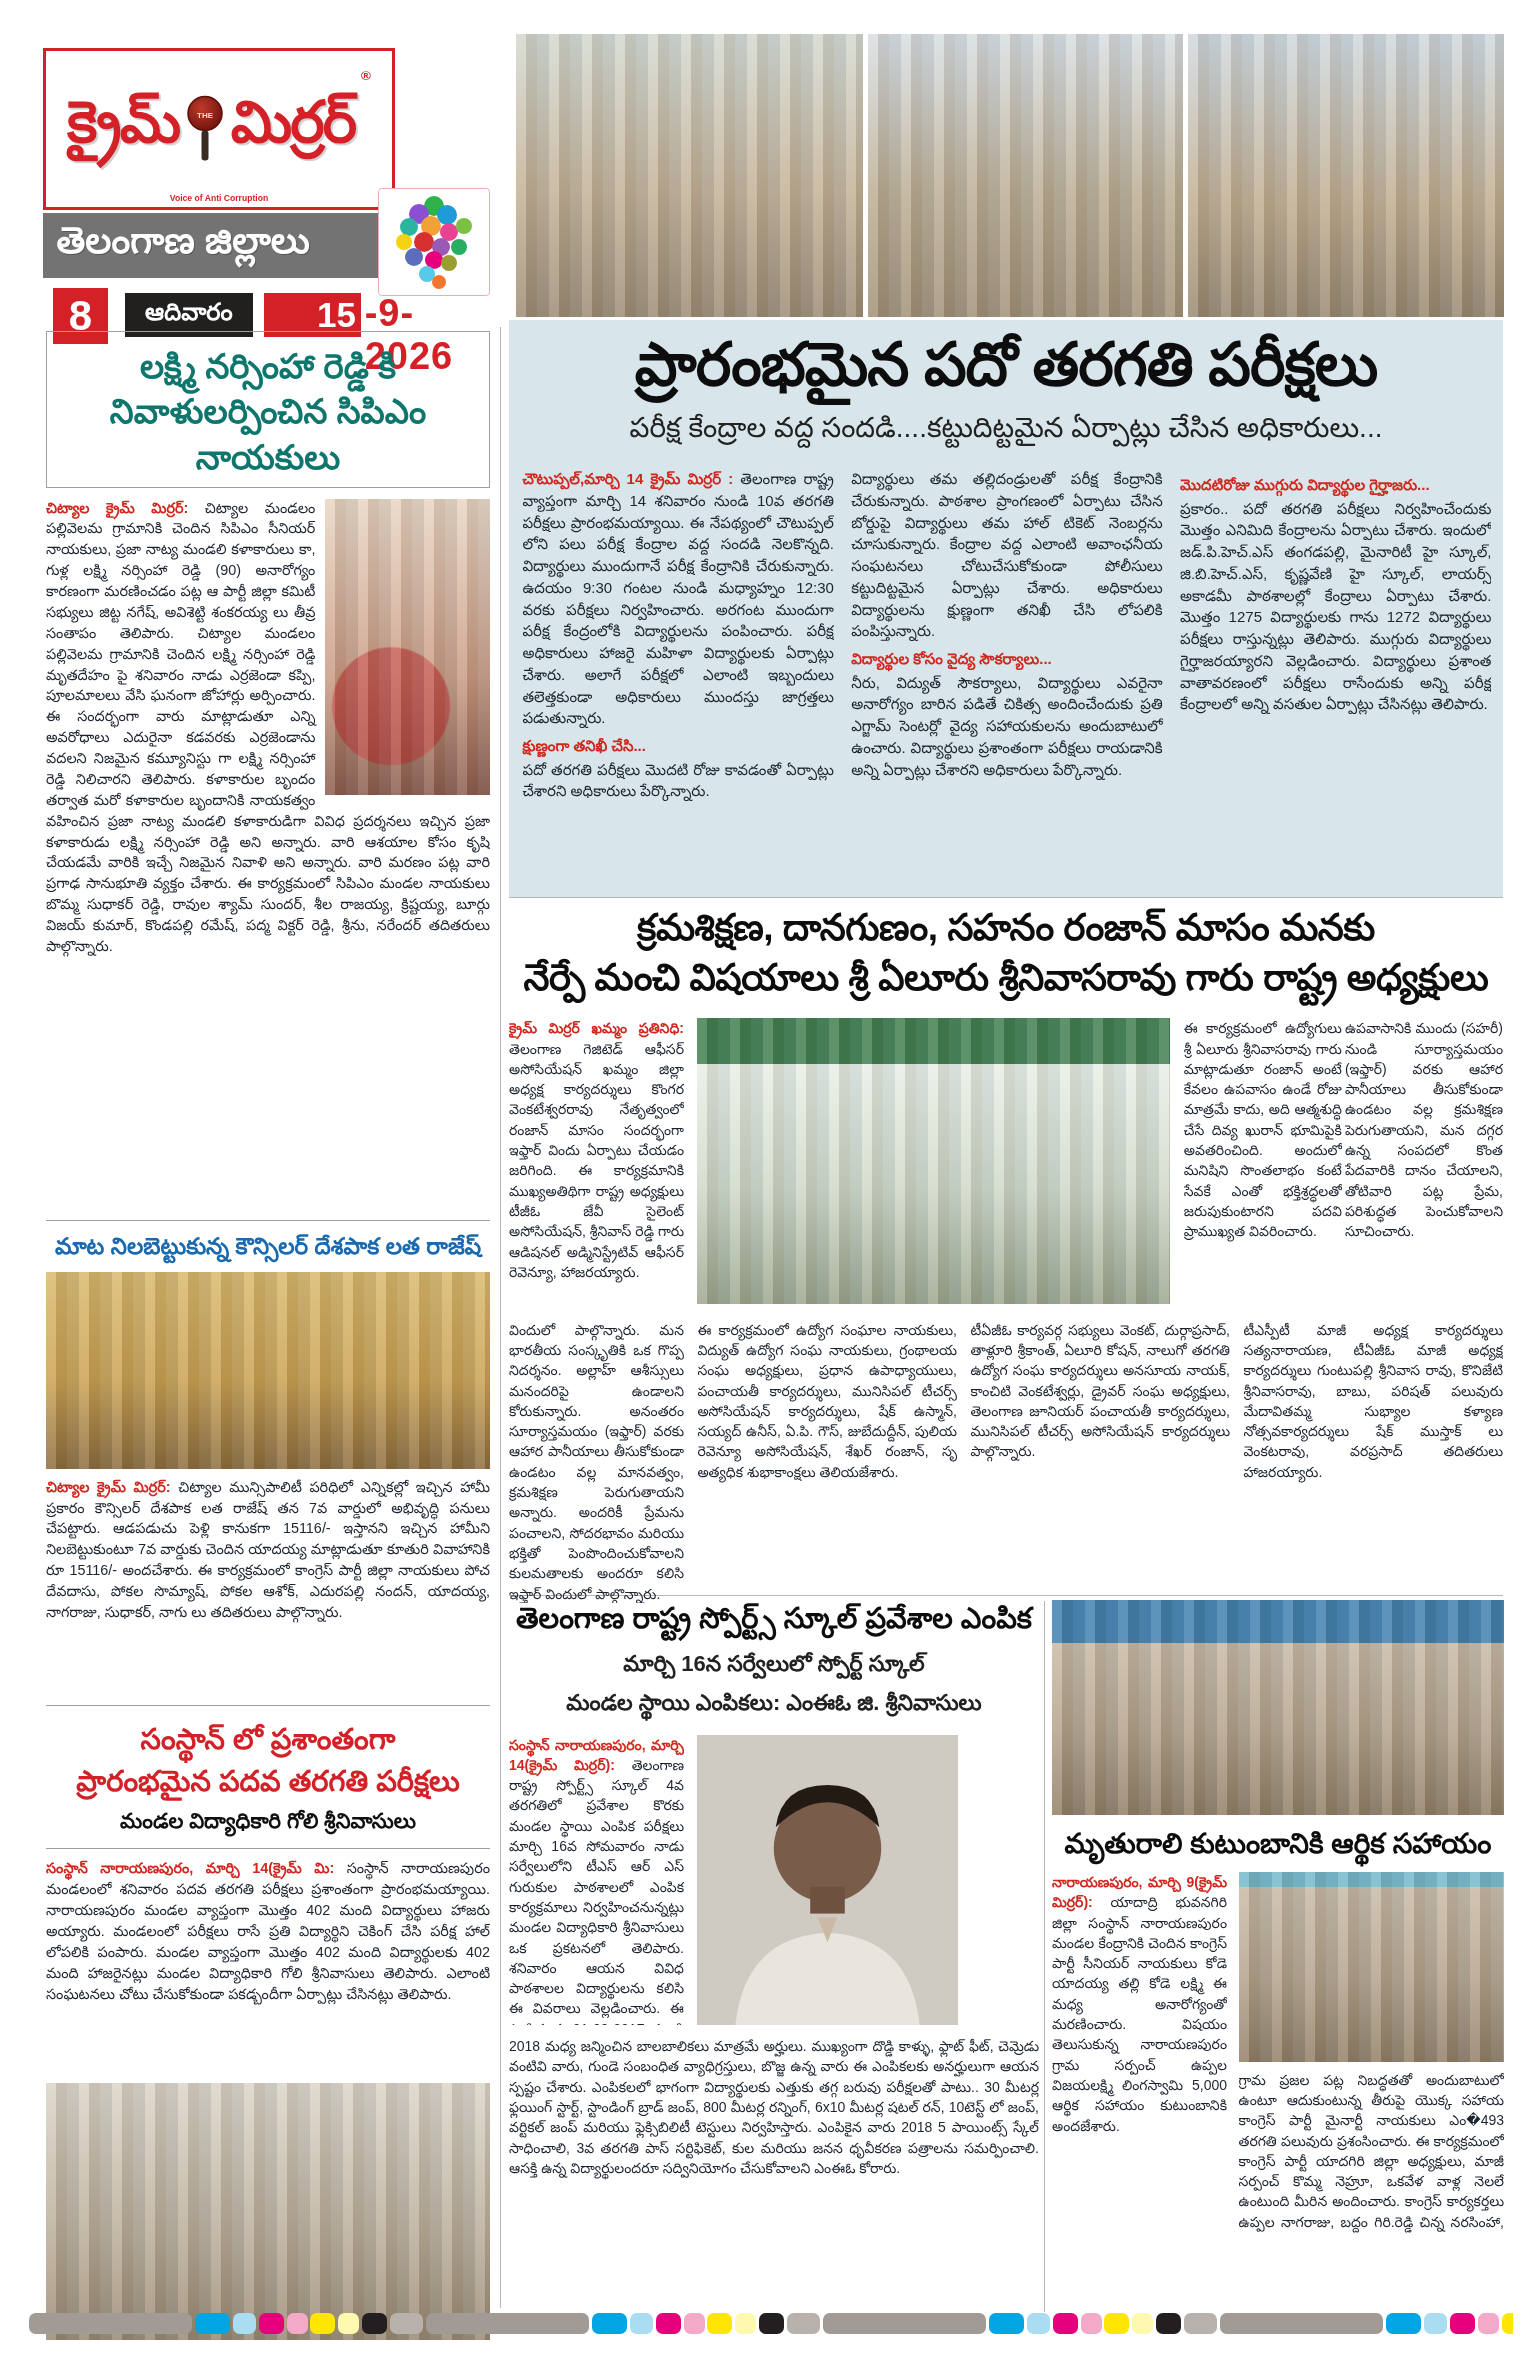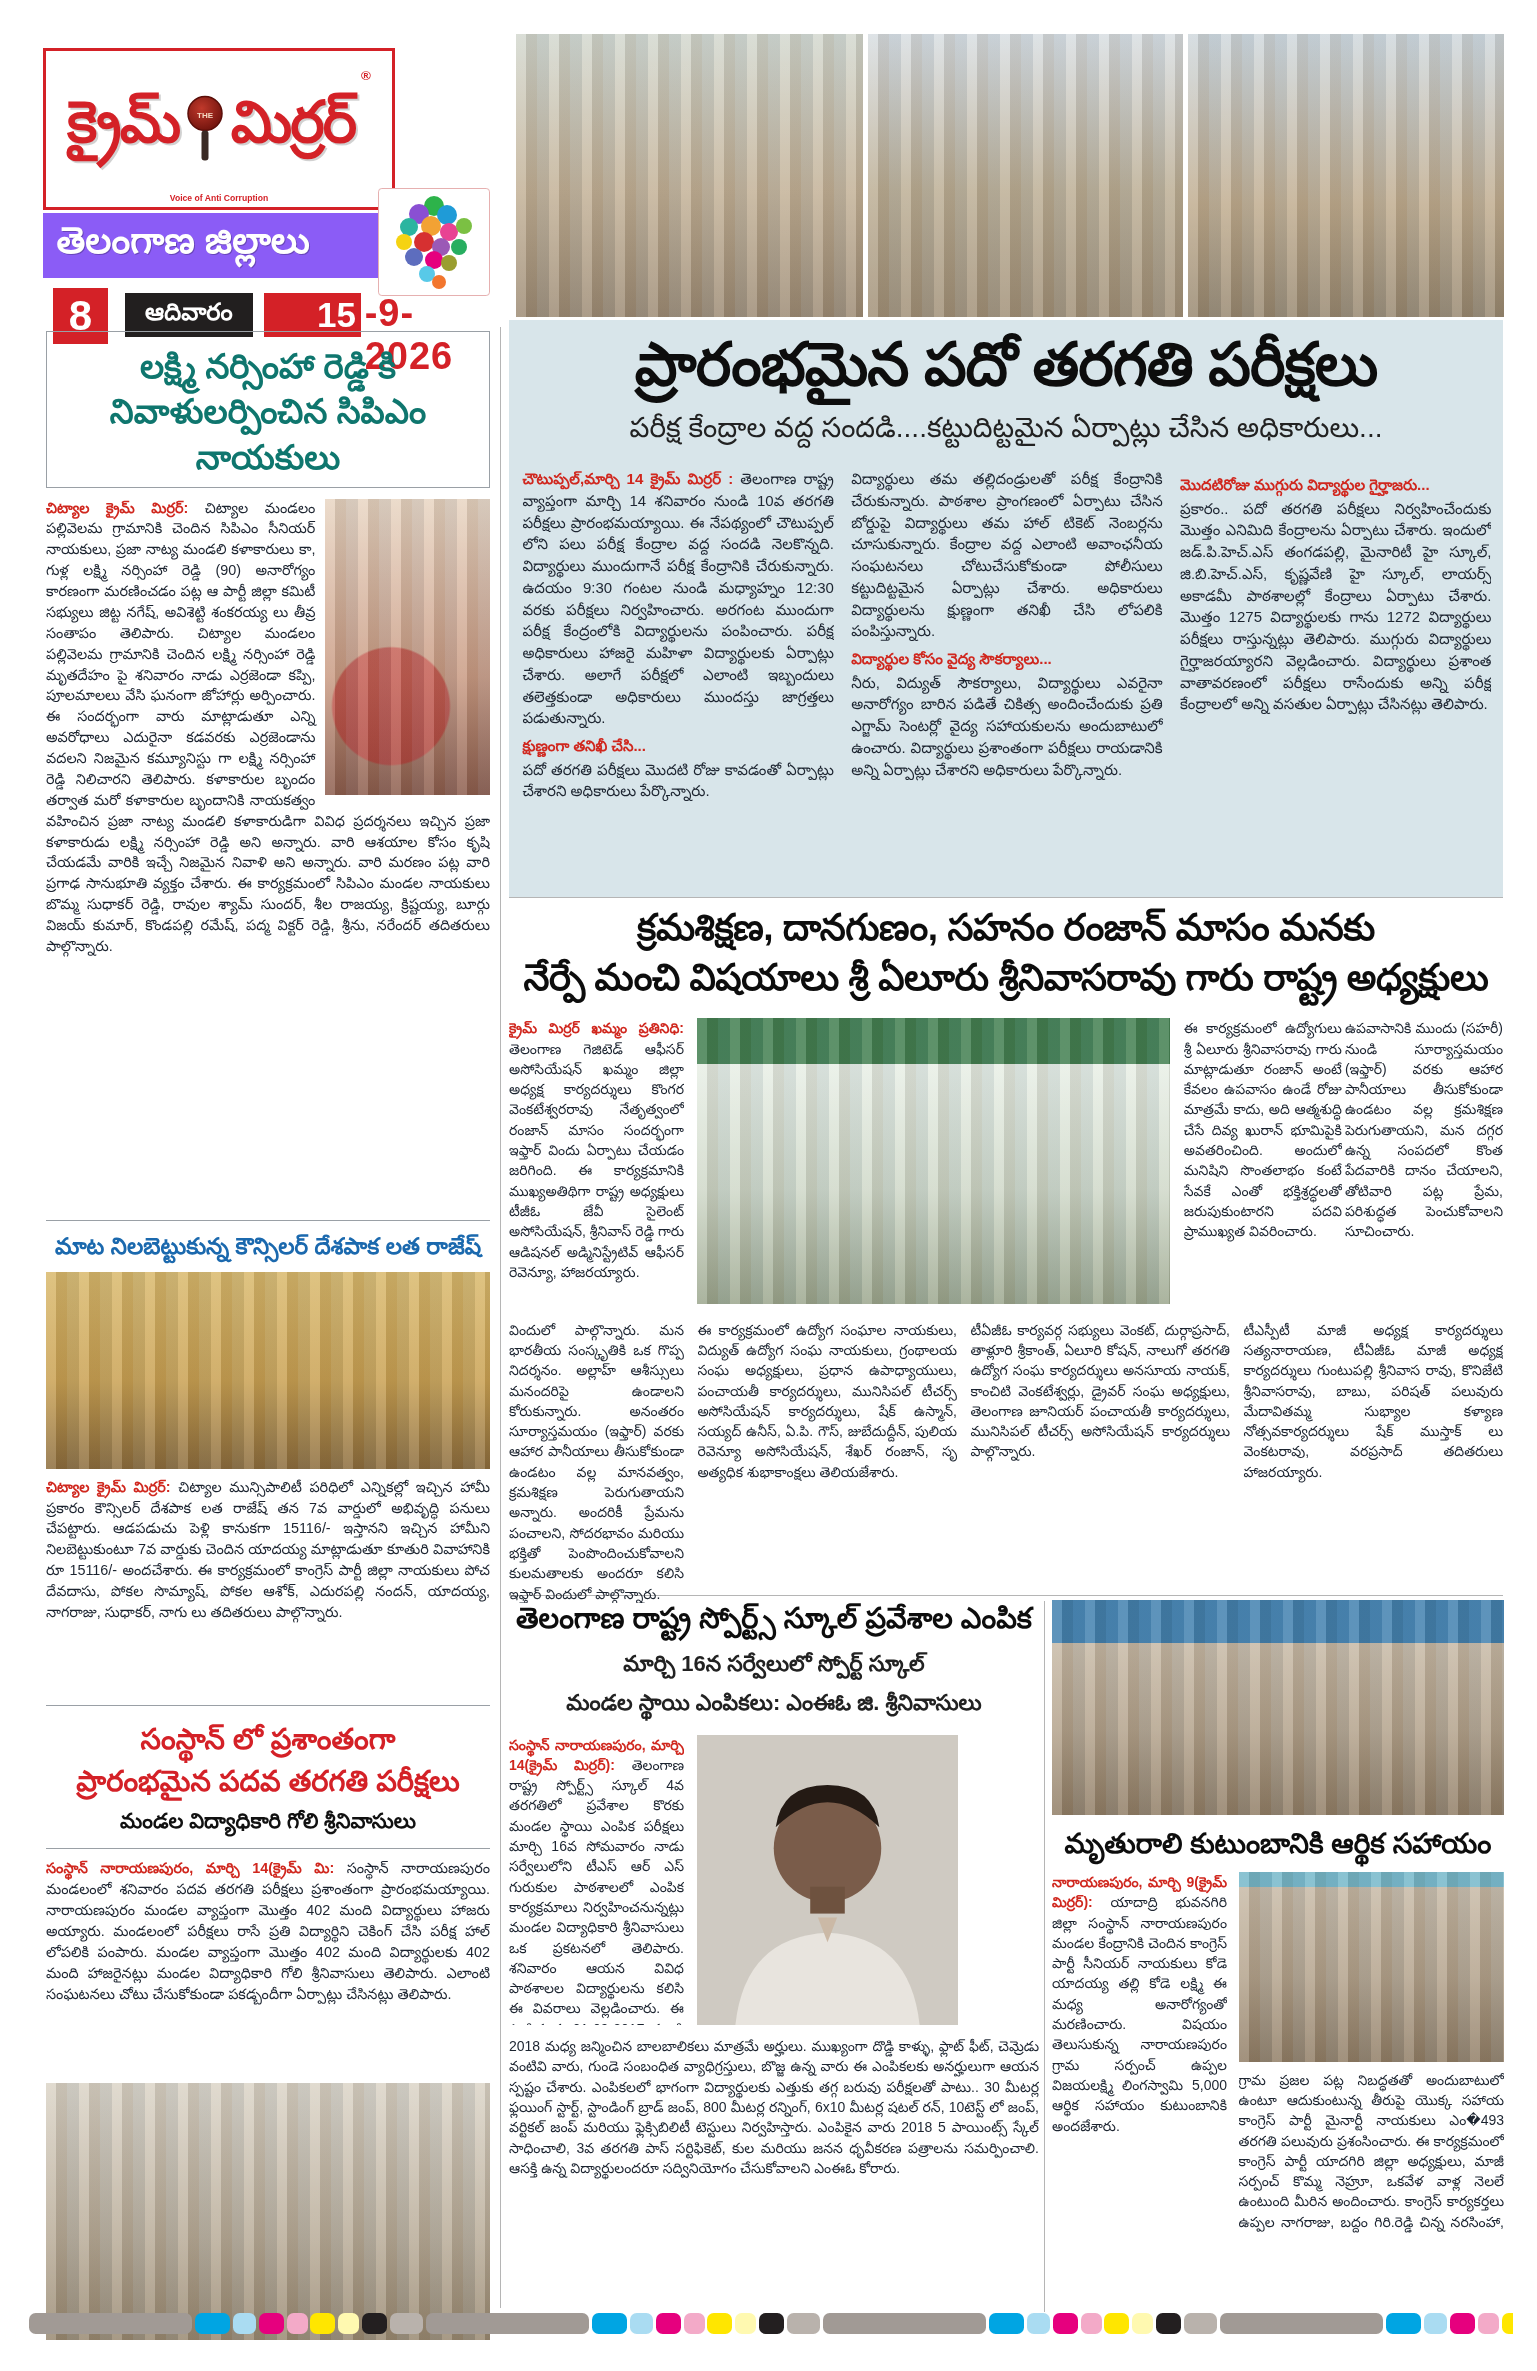--- a/index.html
+++ b/index.html
@@ -8,21 +8,21 @@
   .abs{position:absolute;}
 
   
   .logo-box{left:43px;top:48px;width:346px;height:156px;border:3.8px solid #d42127;background:#fff;
             display:flex;align-items:center;justify-content:center;gap:5.8px;}
   .logo-word{color:#d42127;font-size:58px;font-weight:800;letter-spacing:-1.9px;
              text-shadow:1.9px 1.9px 0 rgba(0,0,0,.18);white-space:nowrap;}
   .logo-reg{color:#d42127;font-size:13.4px;font-weight:700;align-self:flex-start;margin-top:17.3px;}
   .logo-tagline{position:absolute;bottom:3.8px;left:50%;transform:translateX(-50%);
                 font-size:8.6px;color:#d42127;font-weight:700;white-space:nowrap;}
-  .edition-band{left:43px;top:213px;width:338px;height:65px;background:#8b5cf6;
+  .edition-band{left:43px;top:213px;width:338px;height:65px;background:#737373;
                 display:flex;align-items:center;}
   .edition-band span{color:#fff;font-size:37px;font-weight:800;padding-left:13.4px;white-space:nowrap;
                      text-shadow:1px 1px 0 rgba(0,0,0,.25);}
   .map-box{left:378px;top:188px;width:110px;height:106px;background:#fff;border:1px solid #e6b0b0;
            border-radius:3.8px;overflow:hidden;}
   .mast-row{left:53px;top:288px;width:432px;height:58px;display:flex;align-items:flex-start;gap:17.3px;}
   .page-num{width:63px;height:56px;background:#d42127;color:#fff;font-size:42px;font-weight:800;
             display:flex;align-items:center;justify-content:center;}
   .day-box{width:146px;height:44px;margin-top:4.8px;background:#221f1f;color:#fff;font-size:24px;
            font-weight:700;display:flex;align-items:center;justify-content:center;}

